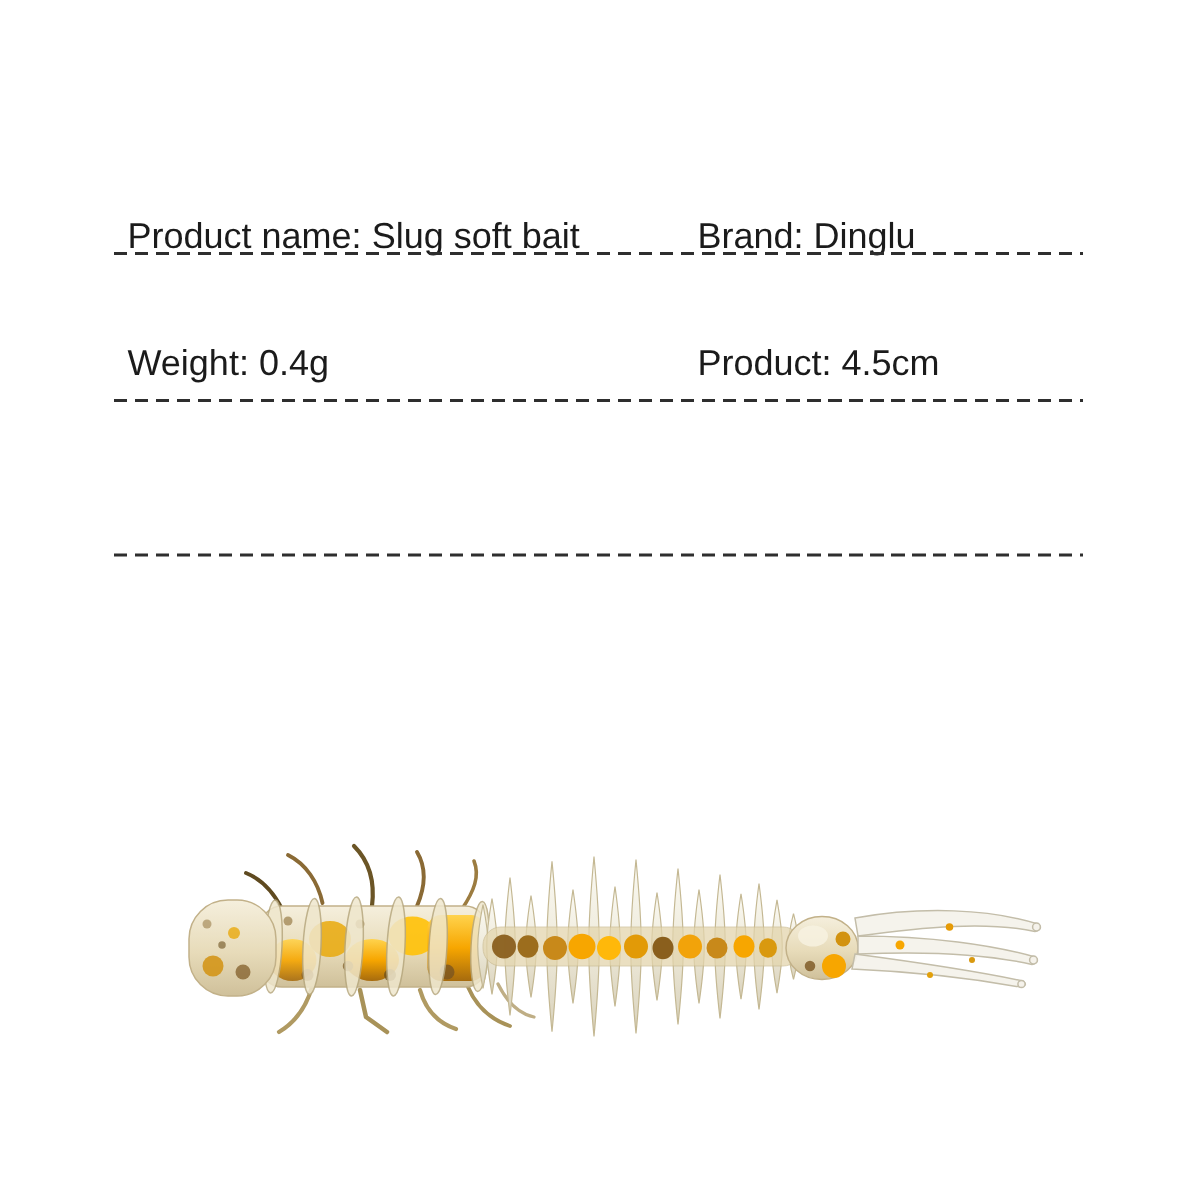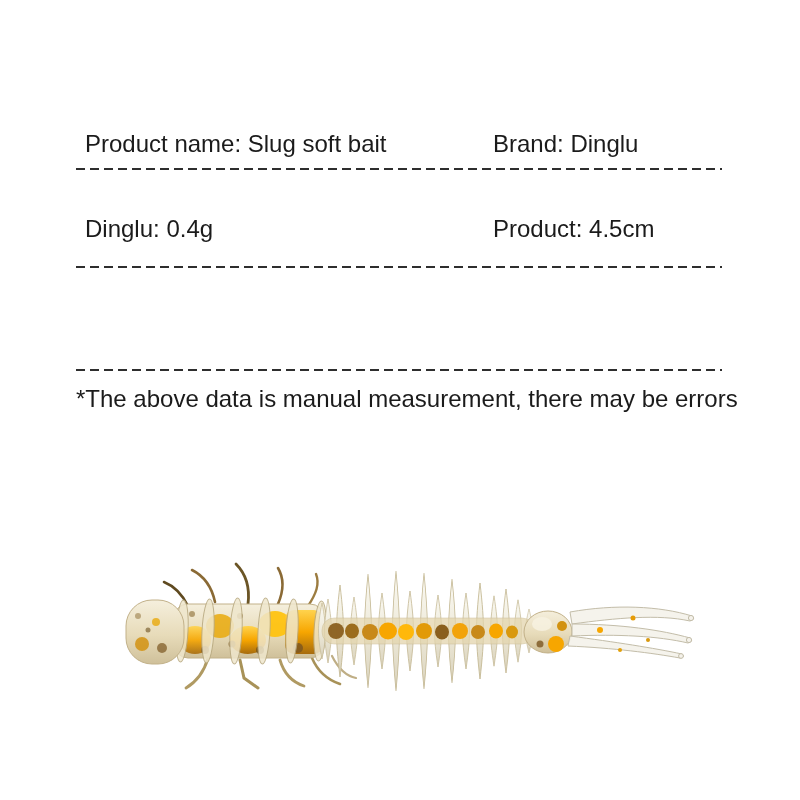--- a/index.html
+++ b/index.html
@@ -3,54 +3,51 @@
 <meta charset="utf-8">
 <style>
   html,body{margin:0;padding:0;background:#fff;}
   .page{
     position:relative;width:800px;height:800px;overflow:hidden;
     background:var(--bg,#ffffff);
     font-family:"Liberation Sans","DejaVu Sans",sans-serif;
   }
   .row{
     position:absolute;left:0;width:100%;height:30px;
-    color:var(--text,#1b1b1b);font-size:24px;line-height:30px;
+    color:var(--text,#1b1b1b);font-size:24px;line-height:30px;margin-top:14px;
   }
   .c1{position:absolute;left:85px;white-space:nowrap;}
-  .c2{position:absolute;left:493px;white-space:nowrap;}
+  .c2{position:absolute;left:465px;white-space:nowrap;}
   .row.disclaimer .c1{left:76px;}
   .sep{
     position:absolute;left:76px;width:646px;height:2px;
     background:repeating-linear-gradient(90deg,var(--sep,#2e2e2e) 0 9px,transparent 9px 14px);
   }
   .photo{position:absolute;left:100px;top:552px;width:610px;height:155px;margin:0;}
   .photo svg{display:block;width:100%;height:100%;}
 </style>
 </head>
 <body>
 
 <div class="page">
 
   <div class="row" style="top:129px">
     <span class="c1">Product name: Slug soft bait</span>
     <span class="c2">Brand: Dinglu</span>
   </div>
   <div class="sep" style="top:168px"></div>
 
   <div class="row" style="top:214px">
-    <span class="c1">Dinglu: 0.4g</span>
+    <span class="c1">Weight: 0.4g</span>
     <span class="c2">Product: 4.5cm</span>
   </div>
   <div class="sep" style="top:266px"></div>
 
   <div class="sep" style="top:369px"></div>
 
-  <div class="row disclaimer" style="top:384px">
-    <span class="c1">*The above data is manual measurement, there may be errors</span>
-  </div>
 
   <figure class="photo" aria-label="Translucent slug soft bait fishing lure with gold flakes, segmented front body with legs, thin ribbed spikes and a clear three-prong forked tail">
     <svg viewBox="0 0 610 155" xmlns="http://www.w3.org/2000/svg">
       <defs>
         <linearGradient id="goldGrad" x1="0" y1="0" x2="0" y2="1">
           <stop offset="0" stop-color="#ffd34d"></stop>
           <stop offset="0.5" stop-color="#f7a600"></stop>
           <stop offset="1" stop-color="#a66b0e"></stop>
         </linearGradient>
         <linearGradient id="paleGrad" x1="0" y1="0" x2="0" y2="1">

